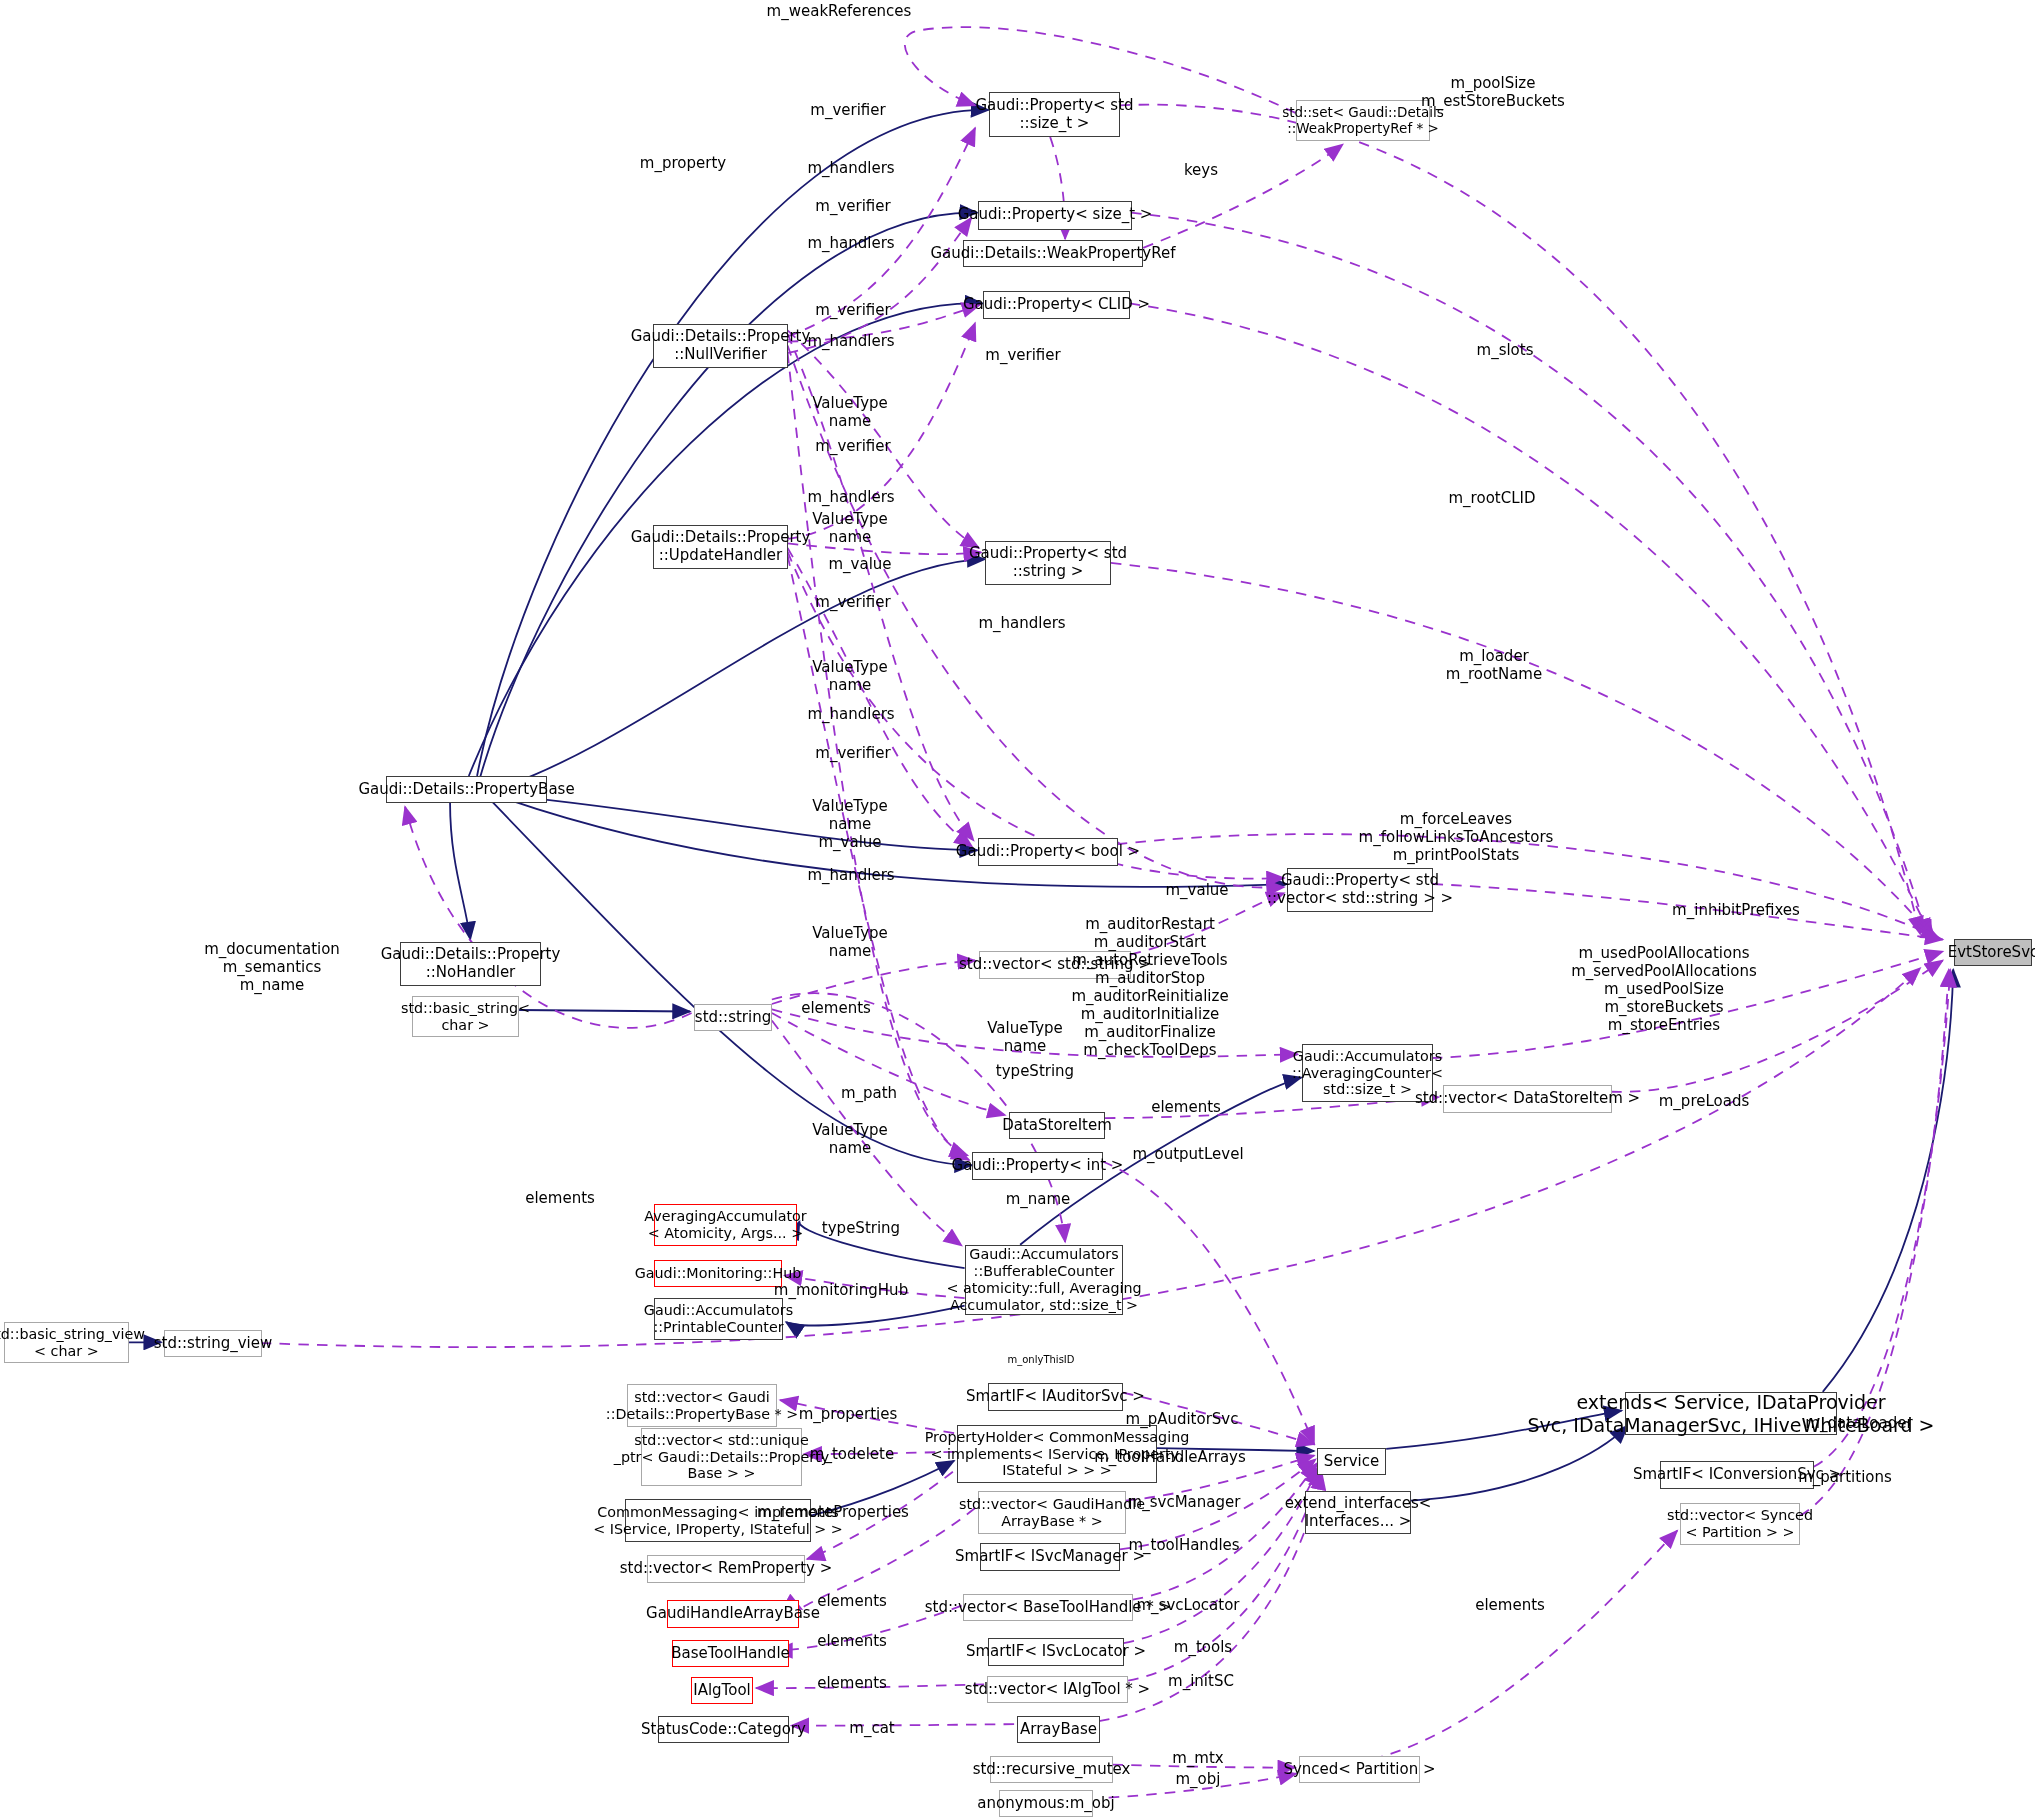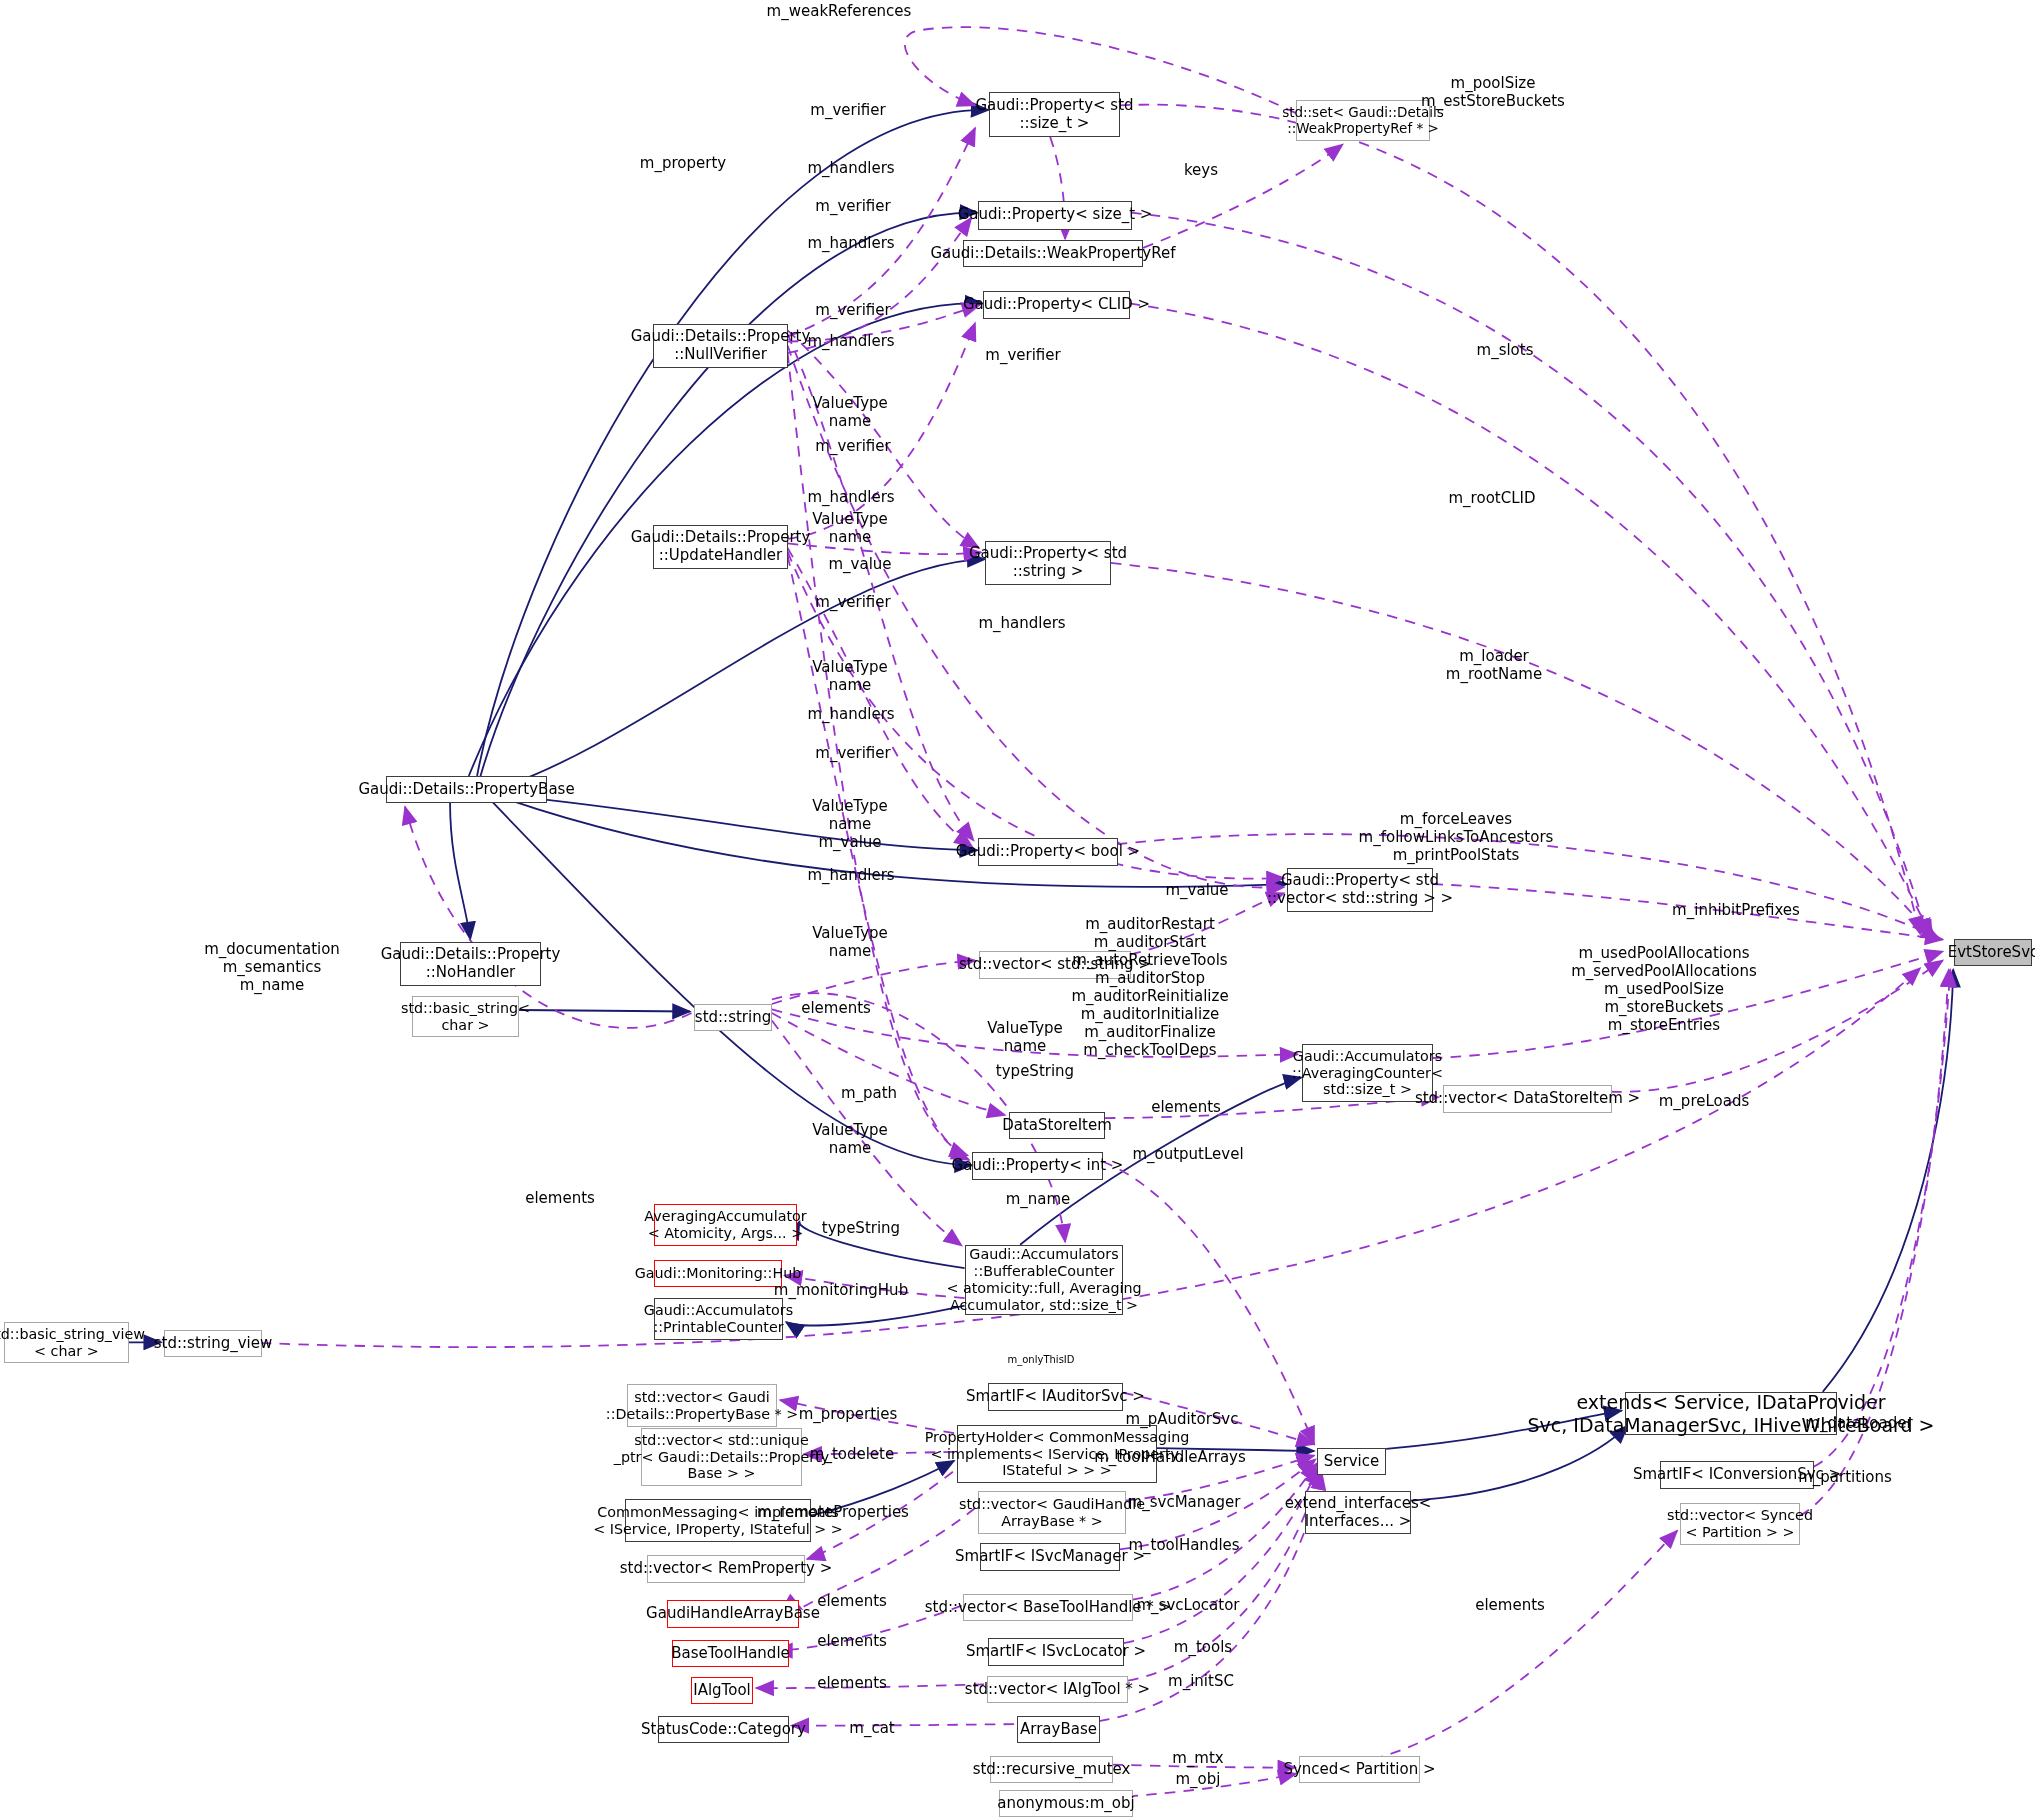--- a/index.html
+++ b/index.html
@@ -264,21 +264,21 @@
       <div class="node n-red" style="left: 667px; top: 1600px; width: 132px; height: 28px; font-size: 15px;">GaudiHandleArrayBase</div>
       <div class="node n-thin" style="left: 963px; top: 1594px; width: 170px; height: 27px; font-size: 15px;">std::vector&lt; BaseToolHandle * &gt;</div>
       <div class="node n-red" style="left: 672px; top: 1640px; width: 117px; height: 27px; font-size: 15px;">BaseToolHandle</div>
       <div class="node n-thick" style="left: 988px; top: 1638px; width: 136px; height: 28px; font-size: 15px;">SmartIF&lt; ISvcLocator &gt;</div>
       <div class="node n-red" style="left: 691px; top: 1677px; width: 62px; height: 27px; font-size: 15px;">IAlgTool</div>
       <div class="node n-thin" style="left: 987px; top: 1676px; width: 141px; height: 27px; font-size: 15px;">std::vector&lt; IAlgTool * &gt;</div>
       <div class="node n-thick" style="left: 658px; top: 1716px; width: 131px; height: 27px; font-size: 15px;">StatusCode::Category</div>
       <div class="node n-thick" style="left: 1017px; top: 1716px; width: 83px; height: 27px; font-size: 15px;">ArrayBase</div>
       <div class="node n-thin" style="left: 990px; top: 1756px; width: 123px; height: 27px; font-size: 15px;">std::recursive_mutex</div>
       <div class="node n-thin" style="left: 1299px; top: 1756px; width: 121px; height: 27px; font-size: 15px;">Synced&lt; Partition &gt;</div>
-      <div class="node n-thin" style="left: 999px; top: 1790px; width: 134px; height: 27px; font-size: 15px;">anonymous:m_obj</div>
+      <div class="node n-thin" style="left: 999px; top: 1790px; width: 94px; height: 27px; font-size: 15px;">anonymous:m_obj</div>
       <div class="node n-center" style="left: 1954px; top: 939px; width: 78px; height: 27px; font-size: 15px;">EvtStoreSvc</div>
     </div>
   <div id="label-host">
       <div class="elabel" style="left: 839px; top: 2.3px; font-size: 15px; transform: translateX(-50%);">m_weakReferences</div>
       <div class="elabel" style="left: 1493px; top: 74px; font-size: 15px; transform: translateX(-50%);">m_poolSize
 m_estStoreBuckets</div>
       <div class="elabel" style="left: 848px; top: 101px; font-size: 15px; transform: translateX(-50%);">m_verifier</div>
       <div class="elabel" style="left: 683px; top: 154px; font-size: 15px; transform: translateX(-50%);">m_property</div>
       <div class="elabel" style="left: 1201px; top: 161px; font-size: 15px; transform: translateX(-50%);">keys</div>
       <div class="elabel" style="left: 851px; top: 159px; font-size: 15px; transform: translateX(-50%);">m_handlers</div>

